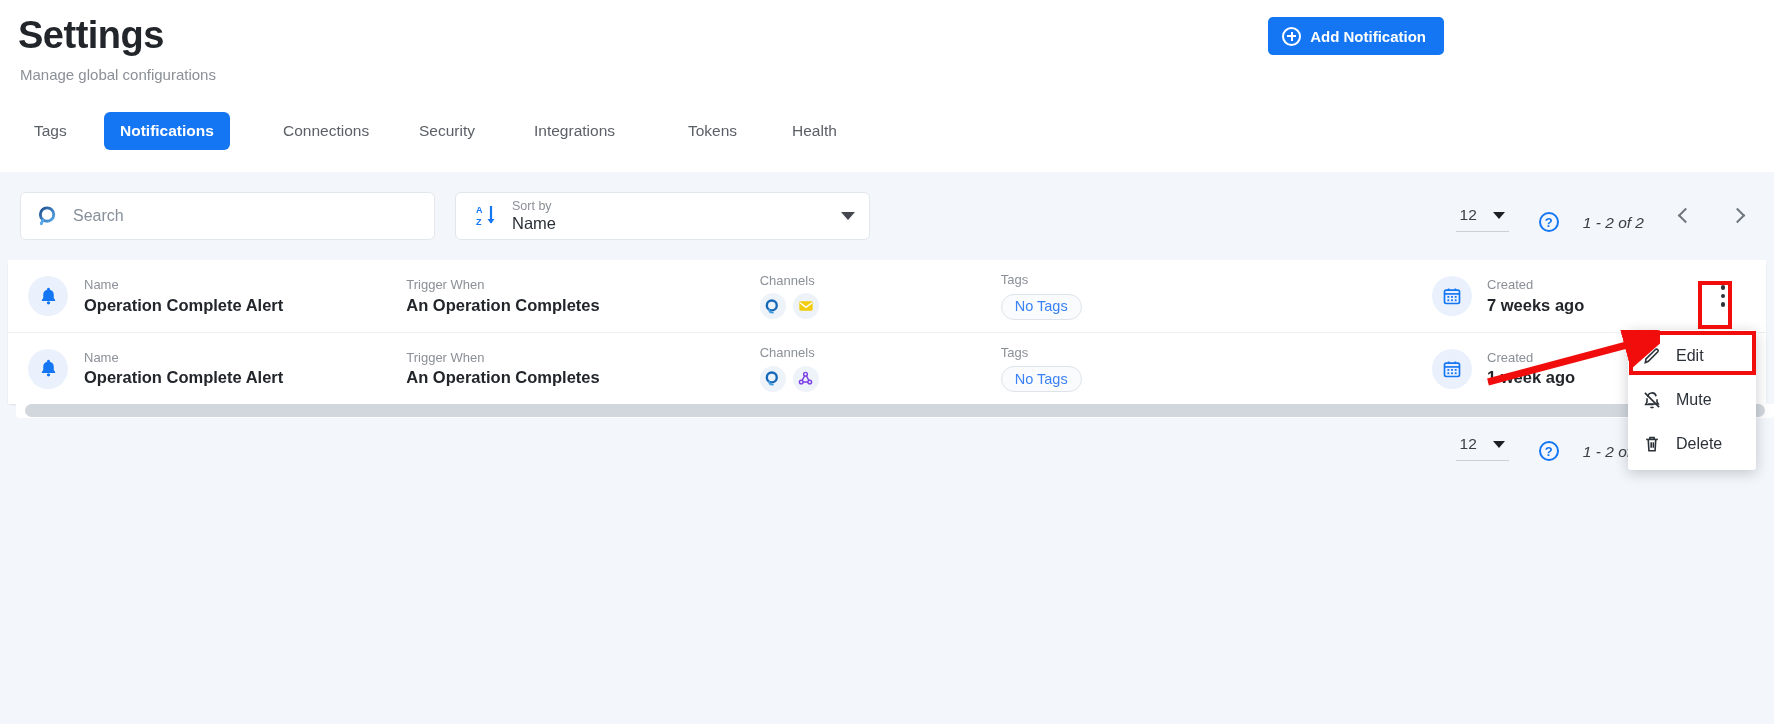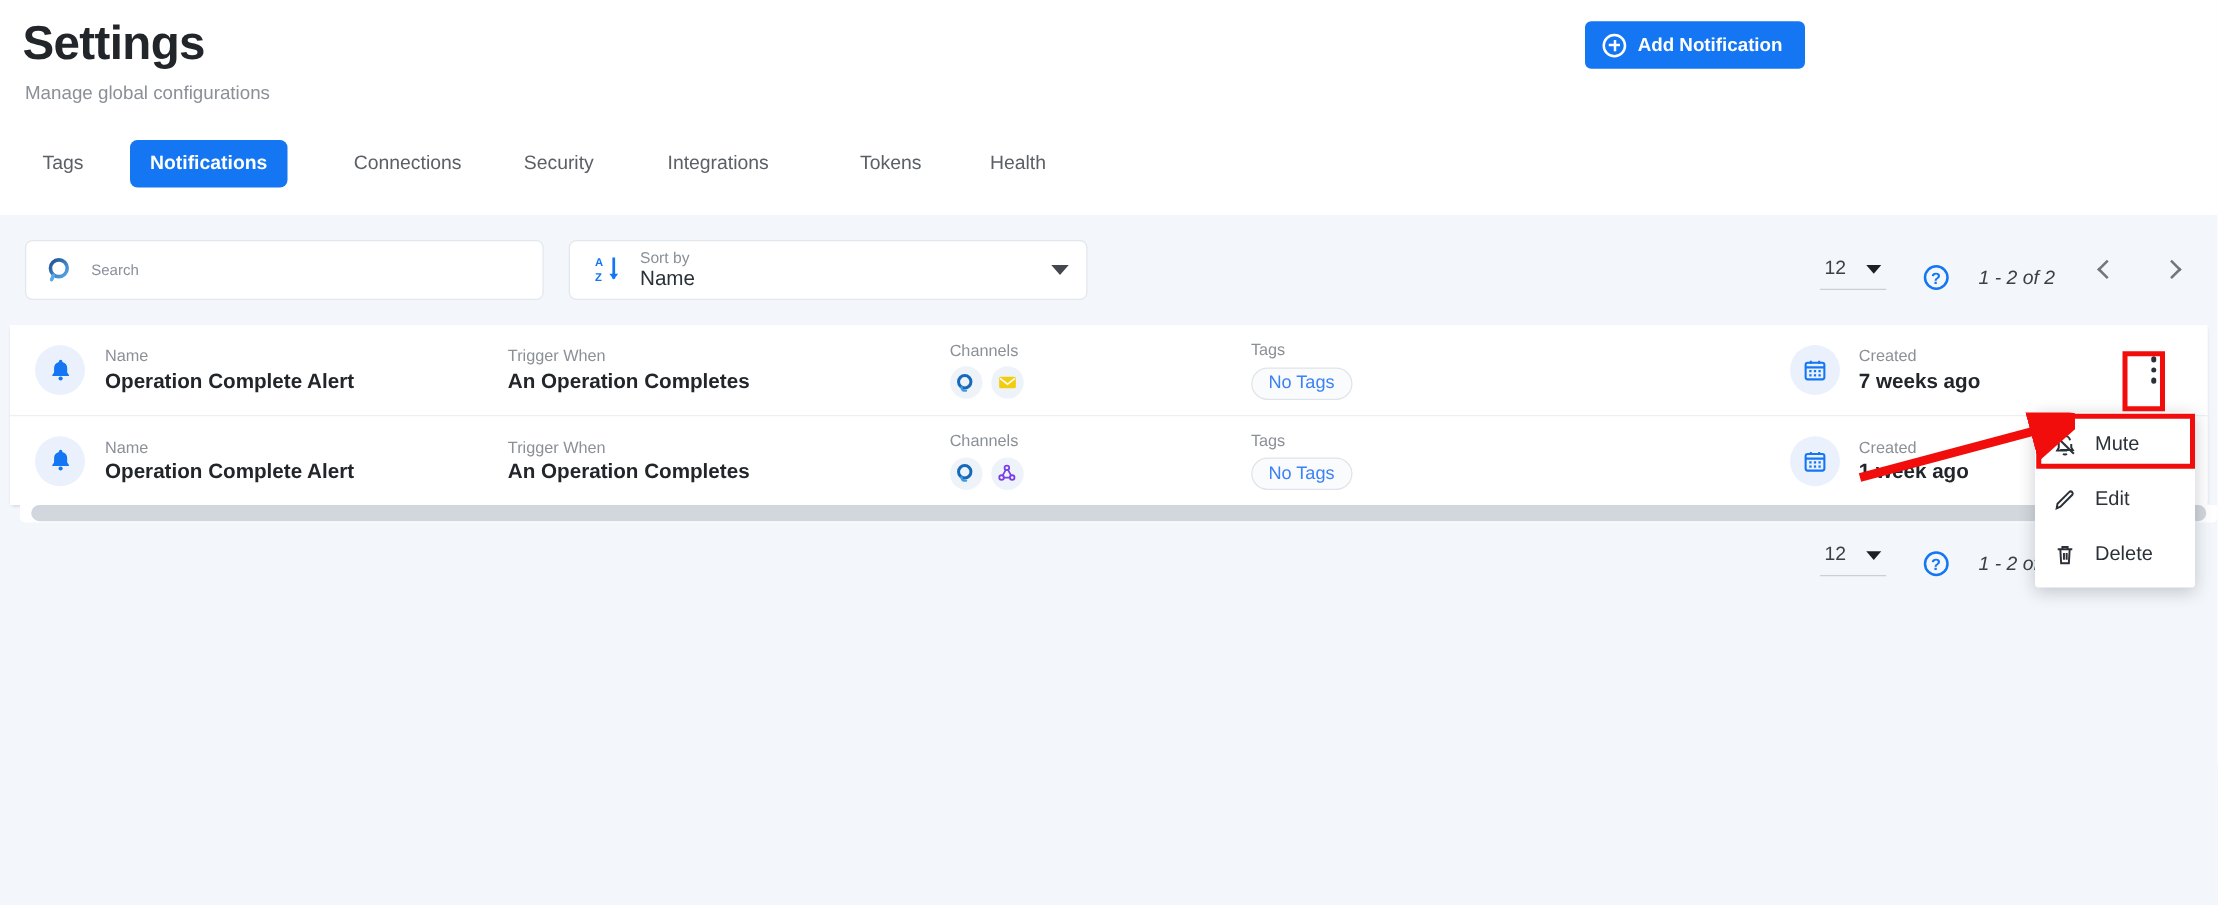--- a/index.html
+++ b/index.html
@@ -52,21 +52,21 @@
   
   .content { position: absolute; left: 0; top: 172px; width: 1774px; height: 552px; background: #f3f7fb; }
 
   
   .toolbar { position: absolute; left: 0; top: 20px; width: 1774px; height: 52px; }
   .search-box {
     position: absolute; left: 20px; top: 0; width: 415px; height: 48px;
     background: #fff; border: 1px solid #e2e7ec; border-radius: 6px;
     display: flex; align-items: center; padding-left: 16px; gap: 13px; cursor: text;
   }
-  .search-text { font-size: 12px; color: #87909a; }
+  .search-text { font-size: 16px; color: #87909a; }
   .sort-box {
     position: absolute; left: 455px; top: 0; width: 415px; height: 48px;
     background: #fff; border: 1px solid #e2e7ec; border-radius: 6px;
     display: flex; align-items: center; padding: 0 14px 0 20px; cursor: pointer;
   }
   .sort-icon { flex: none; margin-right: 14px; }
   .sort-labels { display: flex; flex-direction: column; justify-content: center; line-height: 1.15; flex: 1; }
   .sort-small { font-size: 12.5px; color: #8b9097; }
   .sort-value { font-size: 16.5px; color: #2b3138; }
   .caret-down {
@@ -407,32 +407,32 @@
       </div>
       <div class="arrow-btn">
         <span class="chev right"></span>
       </div>
     </div>
   </div>
 
   <div class="menu">
     <div class="menu-item">
       <svg width="20" height="20" viewBox="0 0 24 24" fill="none" stroke="#2b3138" stroke-width="1.9">
+        <path d="M4 20 L4.8 15.6 L16.2 4.2 a2 2 0 0 1 2.8 2.8 L7.6 18.4 L4 20 Z"></path>
+      </svg>
+      <span>Edit</span>
+    </div>
+    <div class="menu-item">
+      <svg width="20" height="20" viewBox="0 0 24 24" fill="none" stroke="#2b3138" stroke-width="1.9">
         <path d="M7 8.5a5 5 0 0 1 9.9-1 M18 11v3.3l1.5 2.5H7.5"></path>
         <path d="M6 10v4.6L4.5 17.3H14"></path>
         <path d="M10.3 20.3a2 2 0 0 0 3.4 0"></path>
         <path d="M3.5 3.5 L20.5 20.5" stroke-width="2"></path>
       </svg>
       <span>Mute</span>
-    </div>
-    <div class="menu-item">
-      <svg width="20" height="20" viewBox="0 0 24 24" fill="none" stroke="#2b3138" stroke-width="1.9">
-        <path d="M4 20 L4.8 15.6 L16.2 4.2 a2 2 0 0 1 2.8 2.8 L7.6 18.4 L4 20 Z"></path>
-      </svg>
-      <span>Edit</span>
     </div>
     <div class="menu-item">
       <svg width="20" height="20" viewBox="0 0 24 24" fill="none" stroke="#2b3138" stroke-width="1.9">
         <path d="M5 6.5h14"></path>
         <path d="M7.5 6.5 L8.3 20 h7.4 L16.5 6.5"></path>
         <path d="M9.5 6.5 V4.3 h5 V6.5"></path>
         <path d="M11 10 V16.5"></path>
           <path d="M13.6 10 V16.5"></path>
       </svg>
       <span>Delete</span>

